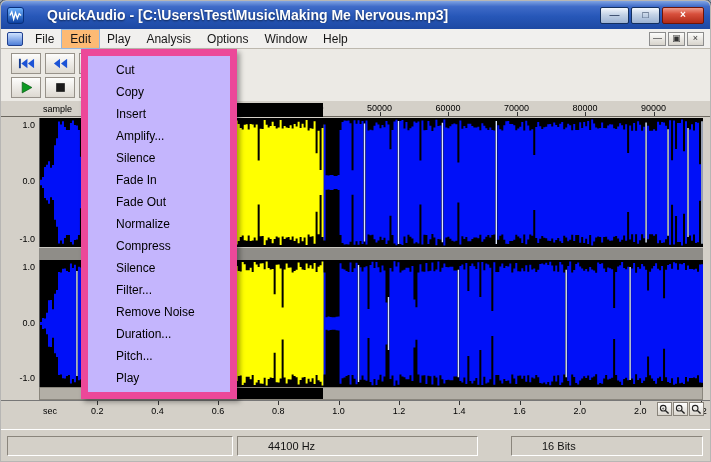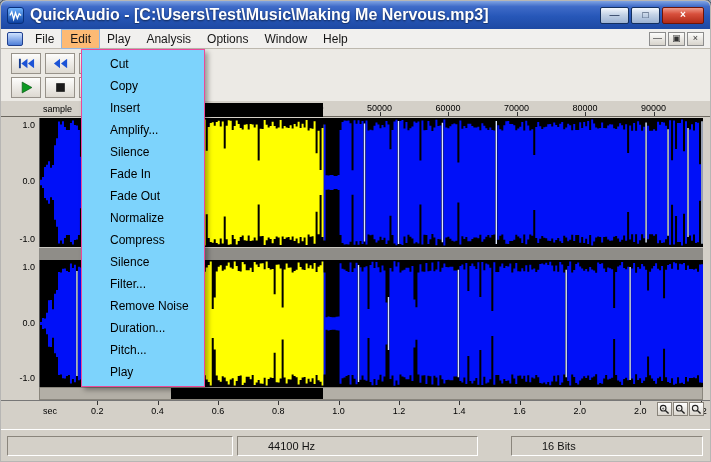--- a/index.html
+++ b/index.html
@@ -3,21 +3,21 @@
 <meta charset="utf-8">
 <style>
   html,body{margin:0;padding:0;background:#9aa5b1;font-family:"Liberation Sans",sans-serif;}
   *{box-sizing:border-box;}
   .window{position:relative;width:711px;height:462px;background:#d4d0c8;border:1px solid #44526333;outline:1px solid #3f4e61;border-radius:6px 6px 0 0;overflow:hidden;}
 
   
   .titlebar{position:absolute;top:0;left:0;right:0;height:28px;display:flex;align-items:center;padding:0 6px;border-radius:5px 5px 0 0;
     background:linear-gradient(180deg,#7fa3e3 0%,#3f6bc8 20%,#2757b8 55%,#1d49a3 100%);color:#fff;}
   .app-icon{width:17px;height:17px;border-radius:3px;background:linear-gradient(#6fb3ff,#0b3fa0);display:flex;align-items:center;justify-content:center;flex:0 0 auto;border:1px solid #08307c;}
-  .title-text{flex:1;margin-left:6px;font-size:16px;font-weight:bold;white-space:nowrap;overflow:hidden;text-shadow:0 1px 2px rgba(0,0,0,.55);}
+  .title-text{flex:1;margin-left:23px;font-size:14px;font-weight:bold;white-space:nowrap;overflow:hidden;text-shadow:0 1px 2px rgba(0,0,0,.55);}
   .tb-buttons{display:flex;gap:2px;}
   .tb-btn{width:29px;height:17px;padding:0;border:1px solid #14305f;border-radius:2px;font-size:10px;line-height:1;color:#16294a;
     background:linear-gradient(#f4f8fd,#c3d2e6 45%,#9db3d2);display:flex;align-items:center;justify-content:center;}
   .tb-btn.close{width:42px;color:#fff;border-color:#6d1408;background:linear-gradient(#f09a89,#d8503c 40%,#b02a17);font-weight:bold;}
 
   
   .menubar{position:absolute;top:28px;left:0;right:0;height:20px;background:#f1f0ee;border-bottom:1px solid #bdb8ae;display:flex;align-items:center;padding:0 4px;font-size:12px;}
   .doc-icon{width:16px;height:14px;margin:0 4px 0 2px;border:1px solid #20408f;border-radius:2px;background:linear-gradient(#cfe2ff,#4f7fd8);flex:0 0 auto;}
   .mitem{padding:2px 8px;color:#161616;cursor:default;}
   .mitem.active{background:#fdba74;outline:1px solid #93b6de;}
@@ -58,21 +58,21 @@
 
   
   .statusbar{position:absolute;left:0;right:0;bottom:0;height:32px;background:#d4d0c8;border-top:1px solid #fff;}
   .panel{position:absolute;top:6px;height:20px;font-size:11px;color:#111;display:flex;align-items:center;padding-left:30px;
     border:1px solid;border-color:#8a857c #ffffff #ffffff #8a857c;background:#d4d0c8;}
   .panel.p1{left:6px;width:226px;padding-left:8px;}
   .panel.p2{left:236px;width:241px;}
   .panel.p3{left:510px;width:192px;}
 
   
-  .dropdown{position:absolute;left:80px;top:48px;width:124px;background:#7dd3fc;border:1px solid #ec4899;box-shadow:3px 3px 5px rgba(0,0,0,.35);padding:3px 0;z-index:60;}
+  .dropdown{position:absolute;left:80px;top:48px;width:156px;background:#c4b5fd;border:7px solid #ec4899;box-shadow:3px 3px 5px rgba(0,0,0,.35);padding:3px 0;z-index:60;}
   .ditem{height:22px;line-height:22px;padding-left:28px;font-size:12px;color:#000;cursor:default;}
 </style>
 </head>
 <body>
 
 <div class="window">
 
   <div class="titlebar">
     <div class="app-icon">
       <svg viewBox="0 0 14 14" width="13" height="13">

